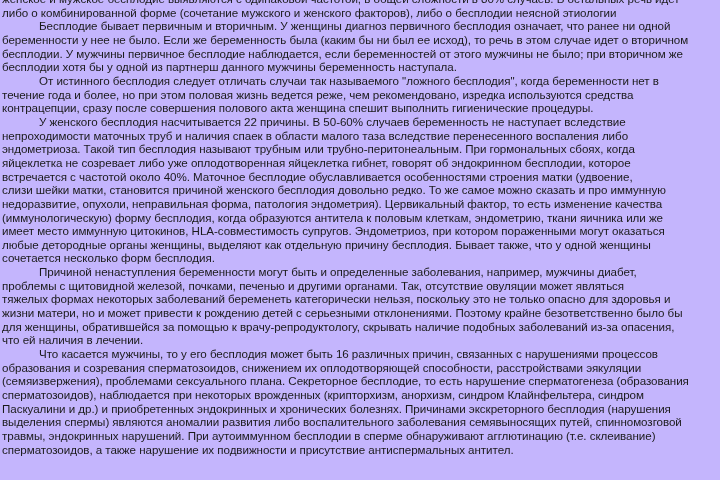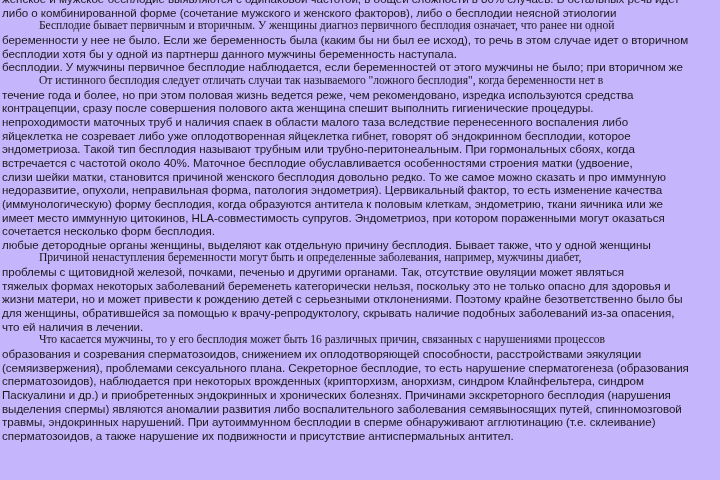--- a/index.html
+++ b/index.html
@@ -28,53 +28,54 @@
     letter-spacing: -0.05px;
     -webkit-font-smoothing: antialiased;
   }
   .paragraph { margin: 0; padding: 0; }
   .line {
     height: 13.67px;
     line-height: 13.67px;
     white-space: nowrap;
     overflow: hidden;
   }
-  .line.indent { padding-left: 37px; font-family: Liberation Serif, serif; }
+  .line.indent { padding-left: 37px; }
 </style>
 </head>
 <body>
 
 <div class="page">
   <div class="doc" style="color: rgb(26, 26, 26);">
       <div class="paragraph">
         <div class="line">женское и мужское бесплодие выявляются с одинаковой частотой, в общей сложности в 80% случаев. В остальных речь идет</div>
         <div class="line">либо о комбинированной форме (сочетание мужского и женского факторов), либо о бесплодии неясной этиологии</div>
       </div>
       <div class="paragraph">
         <div class="line indent">Бесплодие бывает первичным и вторичным. У женщины диагноз первичного бесплодия означает, что ранее ни одной</div>
         <div class="line">беременности у нее не было. Если же беременность была (каким бы ни был ее исход), то речь в этом случае идет о вторичном</div>
+        <div class="line">бесплодии. У мужчины первичное бесплодие наблюдается, если беременностей от этого мужчины не было; при вторичном же</div>
         <div class="line">бесплодии хотя бы у одной из партнерш данного мужчины беременность наступала.</div>
-        <div class="line">бесплодии. У мужчины первичное бесплодие наблюдается, если беременностей от этого мужчины не было; при вторичном же</div>
       </div>
       <div class="paragraph">
         <div class="line indent">От истинного бесплодия следует отличать случаи так называемого "ложного бесплодия", когда беременности нет в</div>
         <div class="line">течение года и более, но при этом половая жизнь ведется реже, чем рекомендовано, изредка используются средства</div>
         <div class="line">контрацепции, сразу после совершения полового акта женщина спешит выполнить гигиенические процедуры.</div>
       </div>
       <div class="paragraph">
+        <div class="line indent">У женского бесплодия насчитывается 22 причины. В 50-60% случаев беременность не наступает вследствие</div>
         <div class="line">непроходимости маточных труб и наличия спаек в области малого таза вследствие перенесенного воспаления либо</div>
+        <div class="line">эндометриоза. Такой тип бесплодия называют трубным или трубно-перитонеальным. При гормональных сбоях, когда</div>
         <div class="line">яйцеклетка не созревает либо уже оплодотворенная яйцеклетка гибнет, говорят об эндокринном бесплодии, которое</div>
-        <div class="line">эндометриоза. Такой тип бесплодия называют трубным или трубно-перитонеальным. При гормональных сбоях, когда</div>
         <div class="line">встречается с частотой около 40%. Маточное бесплодие обуславливается особенностями строения матки (удвоение,</div>
         <div class="line">слизи шейки матки, становится причиной женского бесплодия довольно редко. То же самое можно сказать и про иммунную</div>
         <div class="line">недоразвитие, опухоли, неправильная форма, патология эндометрия). Цервикальный фактор, то есть изменение качества</div>
         <div class="line">(иммунологическую) форму бесплодия, когда образуются антитела к половым клеткам, эндометрию, ткани яичника или же</div>
         <div class="line">имеет место иммунную цитокинов, HLA-совместимость супругов. Эндометриоз, при котором пораженными могут оказаться</div>
+        <div class="line">любые детородные органы женщины, выделяют как отдельную причину бесплодия. Бывает также, что у одной женщины</div>
         <div class="line">сочетается несколько форм бесплодия.</div>
-        <div class="line">любые детородные органы женщины, выделяют как отдельную причину бесплодия. Бывает также, что у одной женщины</div>
       </div>
       <div class="paragraph">
         <div class="line indent">Причиной ненаступления беременности могут быть и определенные заболевания, например, мужчины диабет,</div>
         <div class="line">проблемы с щитовидной железой, почками, печенью и другими органами. Так, отсутствие овуляции может являться</div>
         <div class="line">тяжелых формах некоторых заболеваний беременеть категорически нельзя, поскольку это не только опасно для здоровья и</div>
         <div class="line">жизни матери, но и может привести к рождению детей с серьезными отклонениями. Поэтому крайне безответственно было бы</div>
         <div class="line">для женщины, обратившейся за помощью к врачу-репродуктологу, скрывать наличие подобных заболеваний из-за опасения,</div>
         <div class="line">что ей наличия в лечении.</div>
       </div>
       <div class="paragraph">

